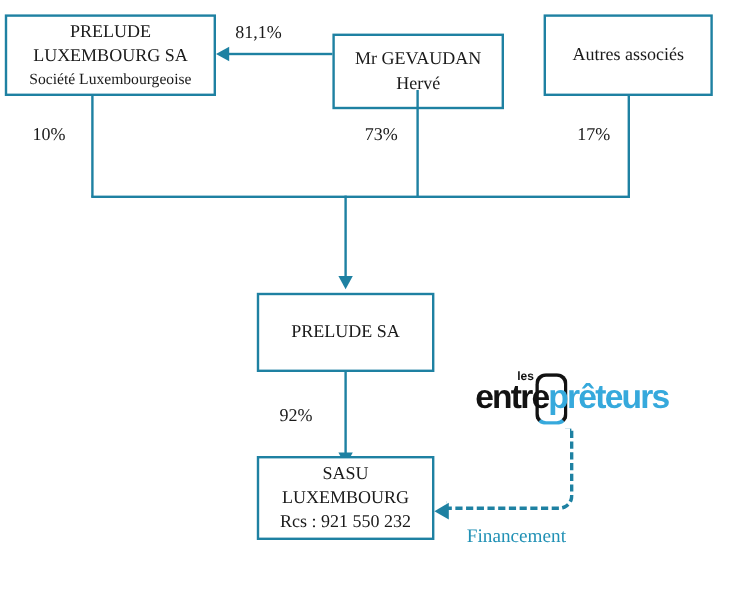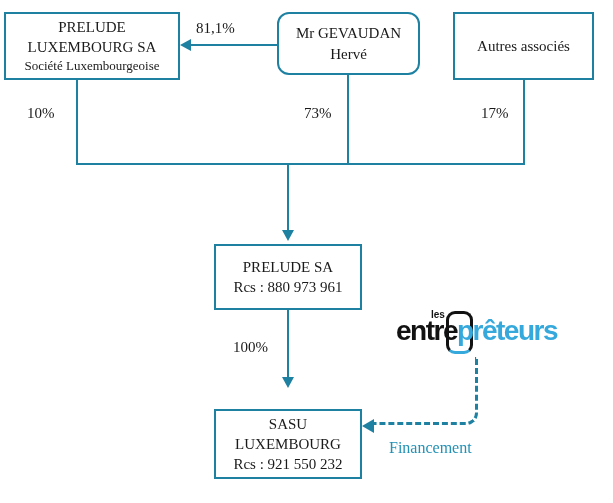--- a/index.html
+++ b/index.html
@@ -48,21 +48,21 @@
 <body>
 
 <div class="canvas">
 
   <div class="box" style="left:4px;top:12px;width:176px;height:68px;">
     <div class="bl">PRELUDE</div>
     <div class="bl">LUXEMBOURG SA</div>
     <div class="bl small">Société Luxembourgeoise</div>
   </div>
 
-  <div class="box" style="left:277px;top:12px;width:143px;height:63px;border-radius:12px;">
+  <div class="box" style="left:277px;top:28px;width:143px;height:63px;">
     <div class="bl">Mr GEVAUDAN</div>
     <div class="bl">Hervé</div>
   </div>
 
   <div class="box" style="left:453px;top:12px;width:141px;height:68px;">
     <div class="bl">Autres associés</div>
   </div>
 
   <div class="line-h" style="left:188px;top:44px;width:89px;"></div>
   <div class="arrow-left" style="left:180px;top:39px;"></div>
@@ -76,28 +76,27 @@
   <div class="pct" style="left:304px;top:105px;">73%</div>
   <div class="pct" style="left:481px;top:105px;text-align:right;">17%</div>
 
   <div class="line-h" style="left:76px;top:163px;width:449px;"></div>
 
   <div class="line-v" style="left:287px;top:163px;height:68px;"></div>
   <div class="arrow-down" style="left:282px;top:230px;"></div>
 
   <div class="box" style="left:214px;top:244px;width:148px;height:66px;">
     <div class="bl">PRELUDE SA</div>
-    <div class="bl">Rcs : 880 973 961</div>
   </div>
 
   <div class="line-v" style="left:287px;top:310px;height:68px;"></div>
   <div class="arrow-down" style="left:282px;top:377px;"></div>
-  <div class="pct" style="left:233px;top:339px;">100%</div>
+  <div class="pct" style="left:233px;top:339px;">92%</div>
 
-  <div class="box" style="left:214px;top:409px;width:148px;height:70px;">
+  <div class="box" style="left:214px;top:380px;width:148px;height:70px;">
     <div class="bl">SASU</div>
     <div class="bl">LUXEMBOURG</div>
     <div class="bl">Rcs : 921 550 232</div>
   </div>
 
   <div class="logo">
     <div class="logo-frame"></div>
     <div class="logo-les">les</div>
     <div class="logo-text"><span class="logo-black">entre</span><span class="logo-blue">prêteurs</span></div>
   </div>

